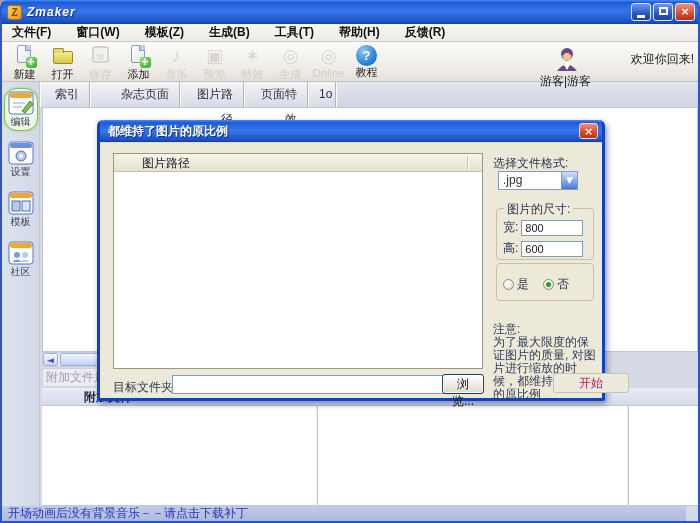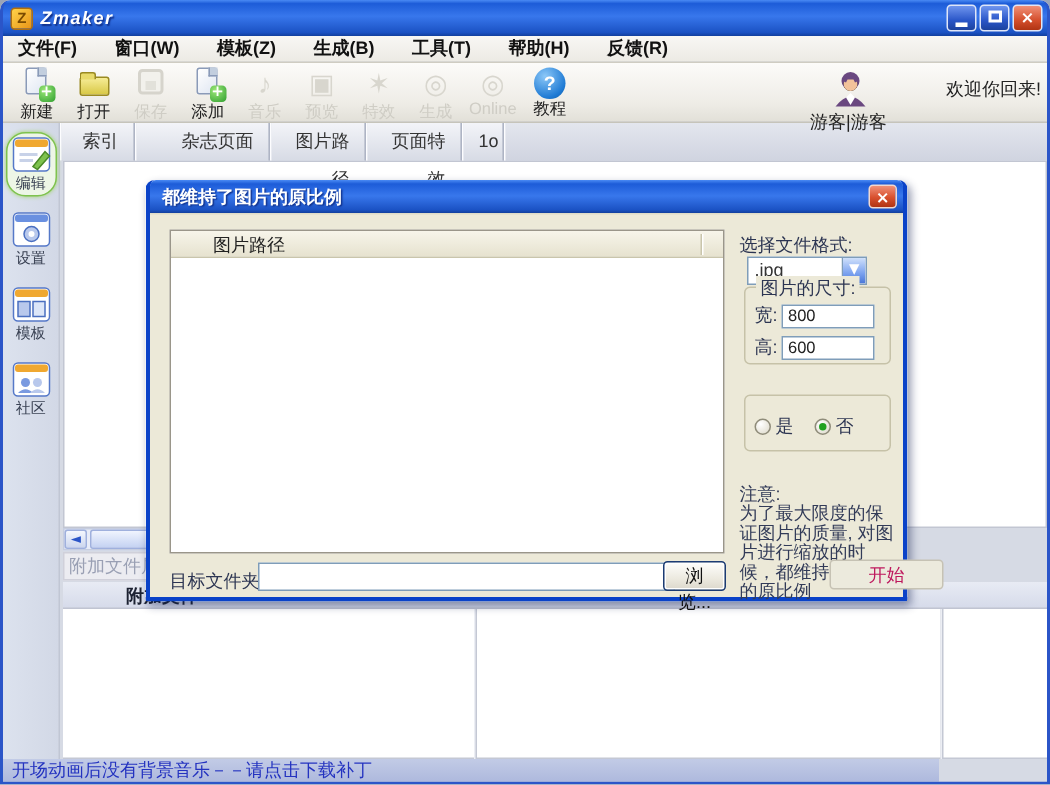--- a/index.html
+++ b/index.html
@@ -76,21 +76,21 @@
   .hthumb{width:72px;height:13px;margin-left:2px;background:linear-gradient(180deg,#f0f4fe,#c4d2f2);border:1px solid #9fb0dd;border-radius:2px;}
   .attach-strip{position:absolute;left:42px;top:368px;width:274px;height:19px;background:#ececf1;border:1px solid #d0d0da;
     font-size:12px;color:#9aa0b4;line-height:17px;padding-left:3px;white-space:nowrap;overflow:hidden;z-index:2;}
   .attach-row{position:absolute;left:42px;top:388px;width:656px;height:18px;z-index:2;
     background:linear-gradient(180deg,#e8ebf4,#d6dbea);border-bottom:1px solid #c0c4d2;}
   .attach-tab{position:absolute;left:42px;top:1px;font-size:12px;font-weight:bold;color:#1c2232;white-space:nowrap;}
   .grid{position:absolute;left:42px;top:406px;width:656px;height:100px;background:#fff;border-bottom:1px solid #c4c8d4;z-index:2;}
   .vdiv{position:absolute;top:0;width:2px;height:100px;background:#c4c8d4;border-left:1px solid #eceef4;}
 
   
-  .statusbar{position:absolute;left:2px;top:506px;width:624px;height:15px;background:linear-gradient(180deg,#c2cbe6,#aeb9dd);
+  .statusbar{position:absolute;left:2px;top:506px;width:684px;height:15px;background:linear-gradient(180deg,#c2cbe6,#aeb9dd);
     font-size:12px;color:#2433c0;line-height:15px;padding-left:6px;z-index:6;}
 
   
   .dialog{position:absolute;left:97px;top:120px;width:508px;height:281px;z-index:20;
     border:3px solid #0a42c8;border-top:none;border-radius:6px 6px 2px 2px;box-shadow:2px 3px 6px rgba(20,30,80,.45);}
   .dlg-title{height:22px;border-radius:4px 4px 0 0;display:flex;align-items:center;padding:0 4px 0 8px;
     background:linear-gradient(180deg,#4a8af4 0%,#1d5cd8 12%,#3877ec 48%,#1b52c4 90%,#123f9e 100%);}
   .dlg-title .txt{color:#fff;font-weight:bold;font-size:12px;text-shadow:1px 1px 1px #10308a;}
   .dlg-close{margin-left:auto;width:19px;height:16px;border-radius:3px;border:1px solid #f0d8d0;
     background:linear-gradient(180deg,#f09078,#d8502e 55%,#b03414);color:#fff;font:bold 11px/15px "DejaVu Sans",sans-serif;text-align:center;}
@@ -103,21 +103,21 @@
 
   .lbl{font-size:12px;color:#2c3552;}
   .fmt-label{position:absolute;left:393px;top:12px;}
   .combo{position:absolute;left:398px;top:28px;width:80px;height:19px;background:#fff;border:1px solid #7f9db9;display:flex;}
   .combo .val{flex:1;font-size:12px;color:#333;line-height:17px;padding-left:4px;}
   .combo .arrow{width:16px;height:17px;background:linear-gradient(180deg,#cfe0fb,#7ba2ef 60%,#4a77d8);border-left:1px solid #7f9db9;border-radius:0 1px 1px 0;
     color:#fff;font:9px/16px "DejaVu Sans",sans-serif;text-align:center;}
 
   .grp{position:absolute;border:1px solid #c6c2a8;border-radius:4px;}
   .grp .gtitle{position:absolute;left:7px;top:-8px;background:#ece9d8;padding:0 3px;font-size:12px;color:#2c3552;white-space:nowrap;}
-  .grp1{left:396px;top:48px;width:98px;height:52px;}
+  .grp1{left:396px;top:65px;width:98px;height:52px;}
   .grp2{left:396px;top:120px;width:98px;height:38px;}
   .frow{position:absolute;left:6px;display:flex;align-items:center;gap:3px;}
   .fld{width:62px;height:16px;border:1px solid #7f9db9;background:#fff;font-size:11px;color:#222;padding:0 3px;}
   .radio{display:flex;align-items:center;gap:3px;}
   .rdot{width:11px;height:11px;border-radius:50%;background:radial-gradient(circle at 35% 30%,#fff,#dcd8c8);border:1px solid #8f8c7a;position:relative;}
   .radio.sel .rdot:after{content:"";position:absolute;left:2px;top:2px;width:5px;height:5px;border-radius:50%;background:#21a121;}
 
   .note{position:absolute;left:393px;top:162px;width:106px;font-size:12px;line-height:13px;color:#323b58;}
   .note .nt{display:block;margin-top:18px;}
 

